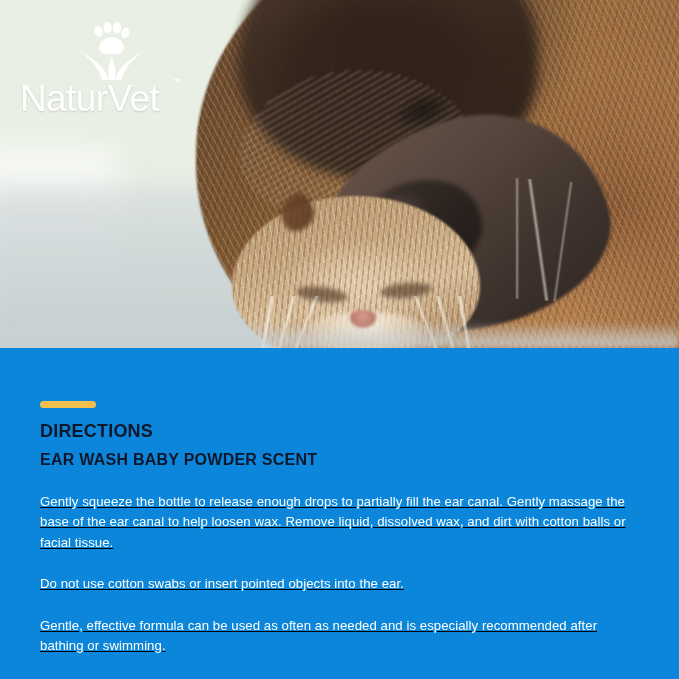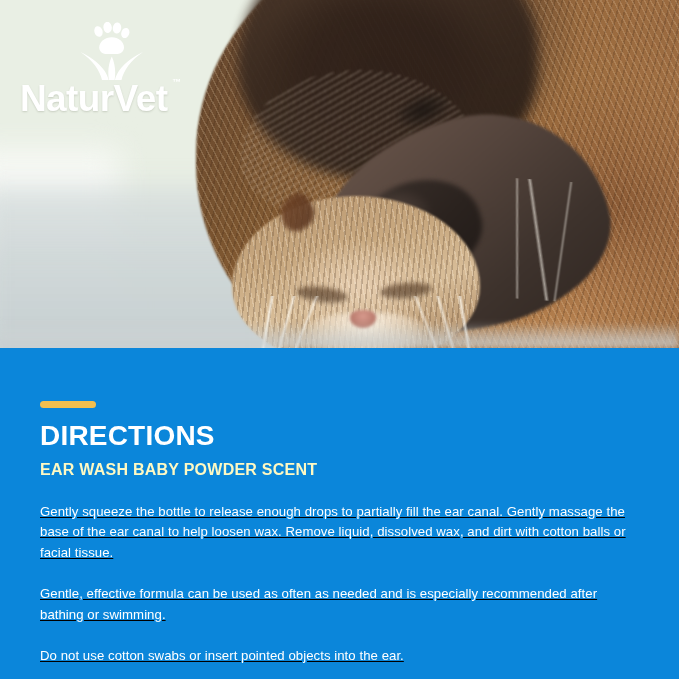--- a/index.html
+++ b/index.html
@@ -296,21 +296,21 @@
     height: 92px;
     z-index: 6;
   }
   .logo-mark { position: absolute; left: 52px; top: 0; }
   .logo-word {
     position: absolute;
     left: 0;
     top: 58px;
     color: #ffffff;
     font-size: 37px;
-    font-weight: bold;
+    font-weight: normal;
     letter-spacing: -0.6px;
     line-height: 1;
     white-space: nowrap;
     text-shadow: 0 1px 2px rgba(80,90,70,0.22);
   }
   .logo-tm {
     position: absolute;
     left: 152px;
     top: 56px;
     color: #ffffff;
@@ -335,29 +335,29 @@
     width: 600px;
   }
   .rule {
     width: 56px;
     height: 7px;
     border-radius: 4px;
     background: #f3bf4e;
   }
   .heading {
     margin-top: 14px;
-    color: #ffffff;
-    font-size: 28px;
+    color: #0f172a;
+    font-size: 18px;
     font-weight: bold;
     letter-spacing: 0.2px;
     line-height: 1;
   }
   .subheading {
     margin-top: 11px;
-    color: #fef9c3;
+    color: #0f172a;
     font-size: 16px;
     font-weight: bold;
     letter-spacing: 0.25px;
     line-height: 1.1;
   }
   .body-copy { margin-top: 23px; text-decoration: underline; }
   .body-copy p {
     margin: 0 0 21px 0;
     color: #ffffff;
     font-size: 13.2px;
@@ -417,19 +417,19 @@
     <div class="logo-tm">™</div>
   </div>
 
   <div class="panel">
     <div class="panel-inner">
       <div class="rule"></div>
       <div class="heading">DIRECTIONS</div>
       <div class="subheading">EAR WASH BABY POWDER SCENT</div>
       <div class="body-copy">
         <p>Gently squeeze the bottle to release enough drops to partially fill the ear canal. Gently massage the base of the ear canal to help loosen wax. Remove liquid, dissolved wax, and dirt with cotton balls or facial tissue.</p>
+        <p>Do not use cotton swabs or insert pointed objects into the ear.</p>
         <p>Gentle, effective formula can be used as often as needed and is especially recommended after bathing or swimming.</p>
-        <p>Do not use cotton swabs or insert pointed objects into the ear.</p>
       </div>
     </div>
   </div>
 
 </div>
 
 </body></html>

